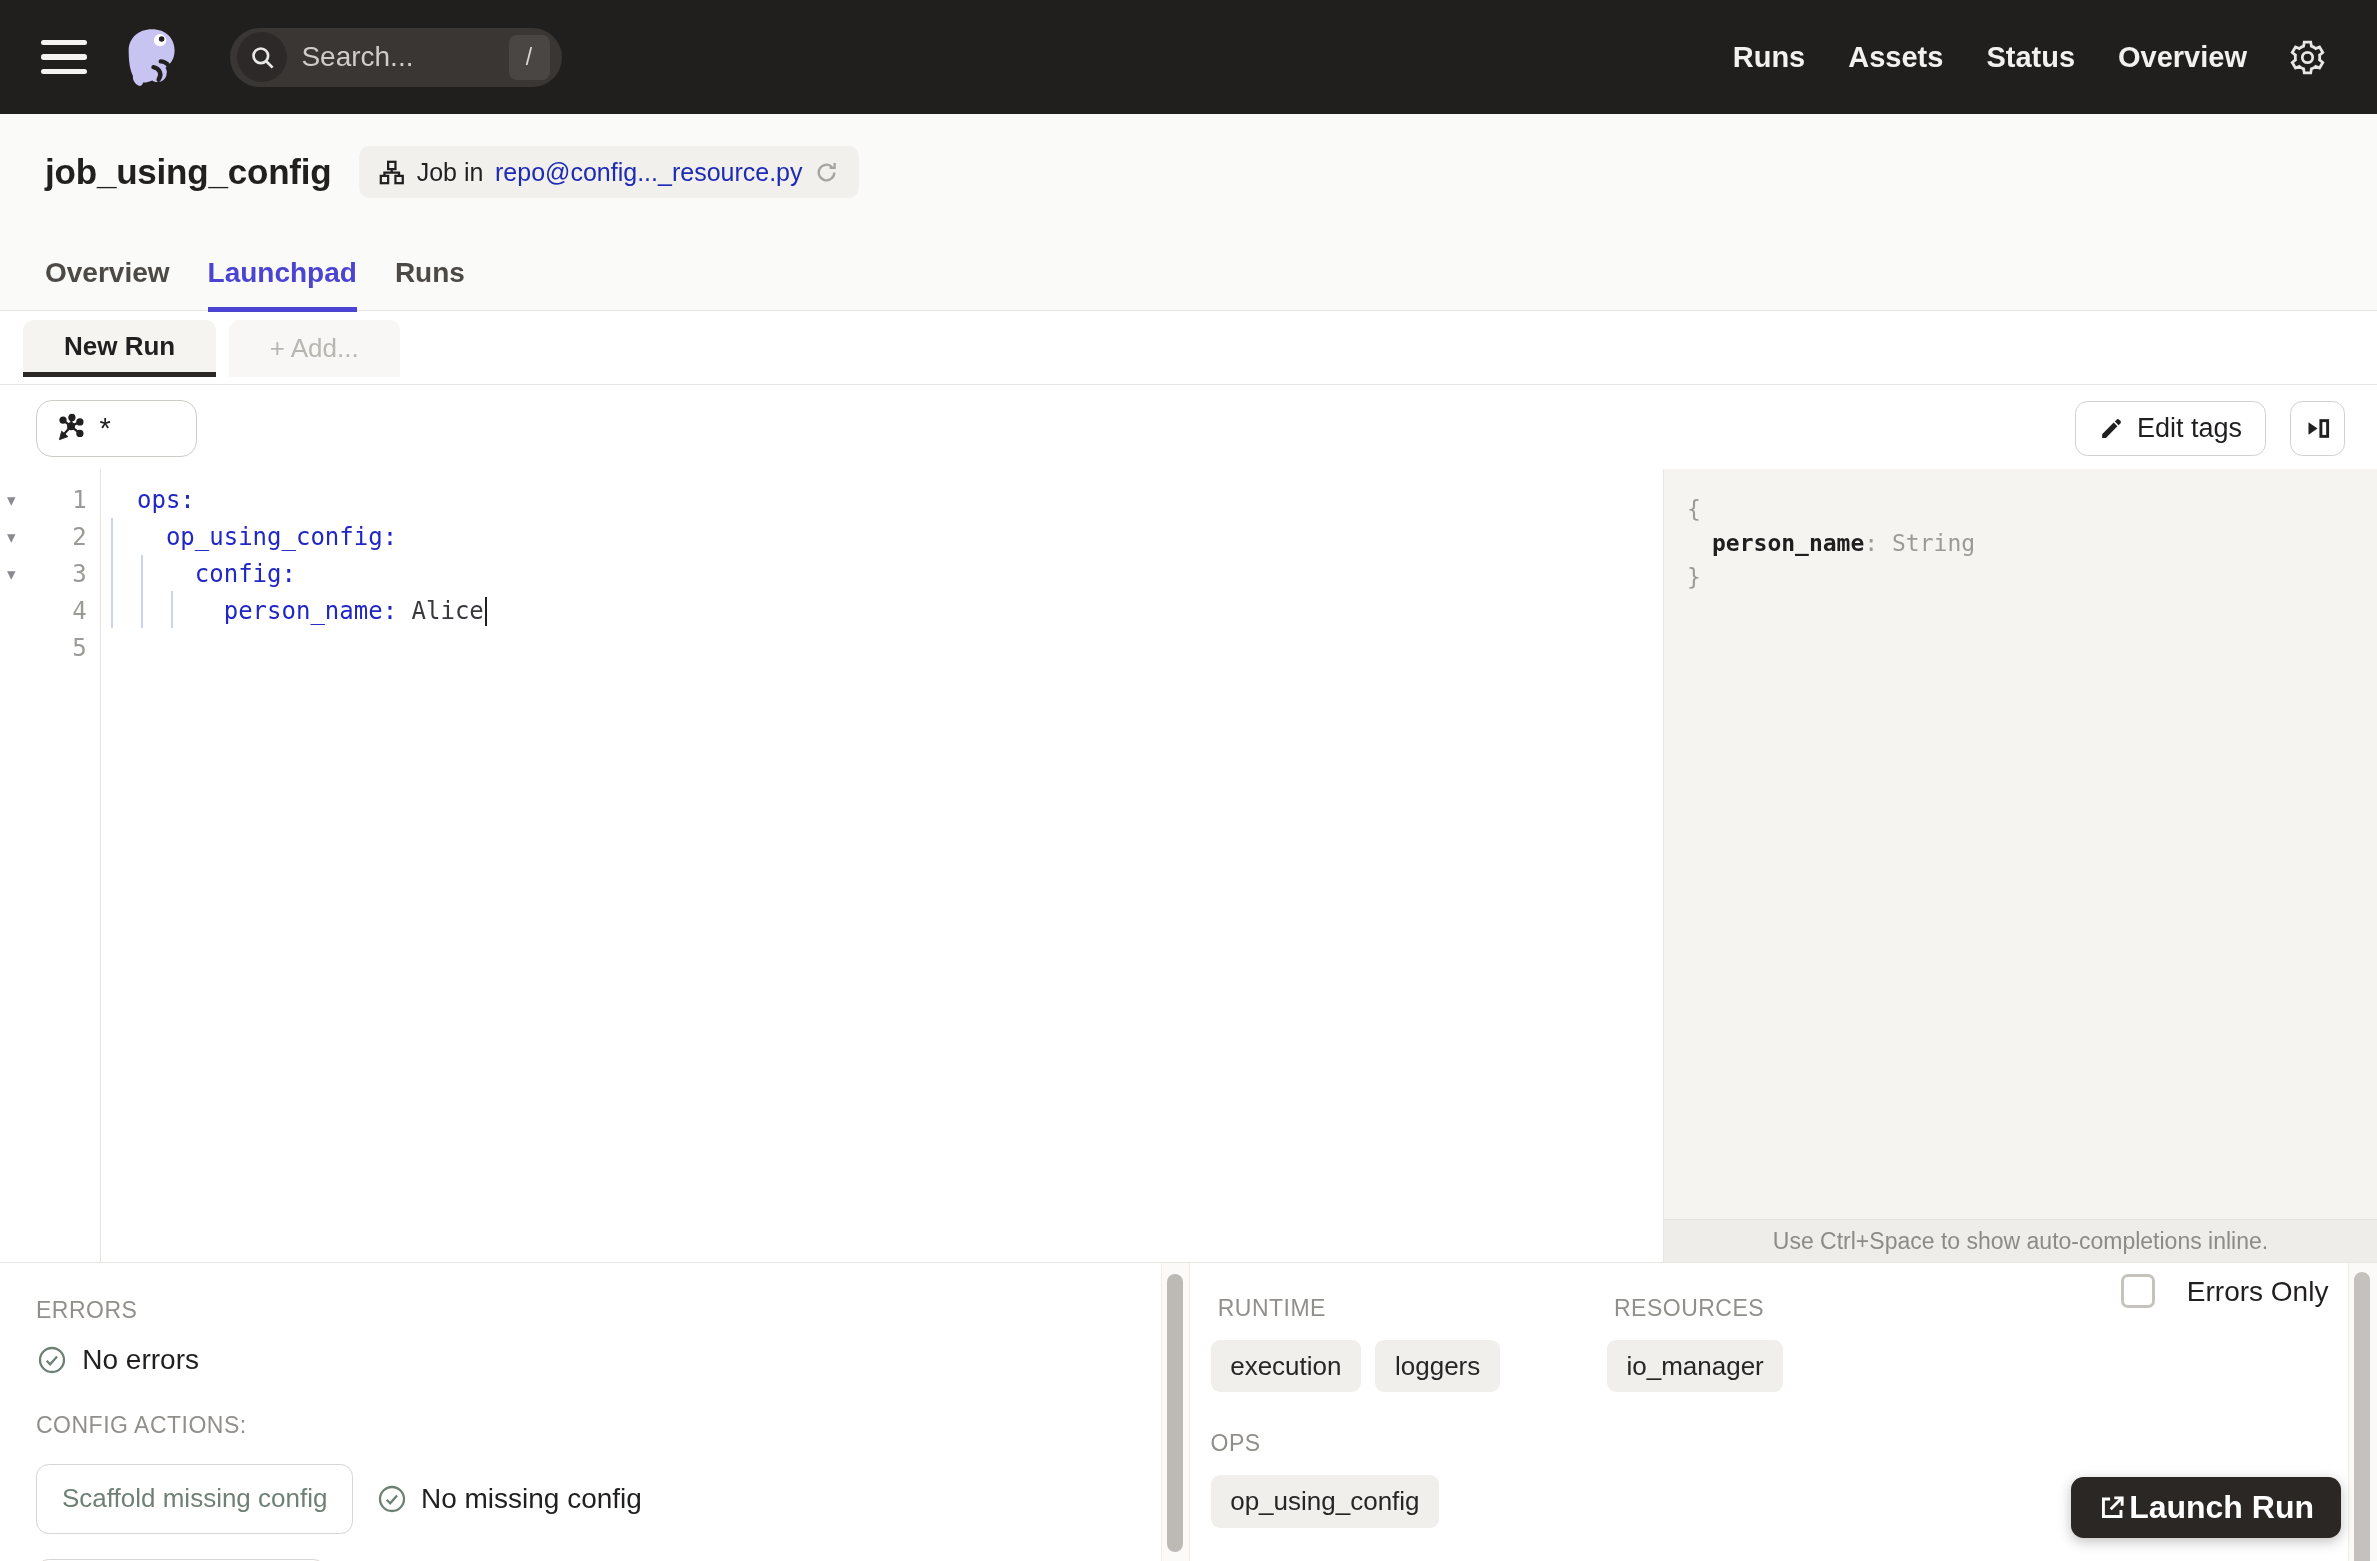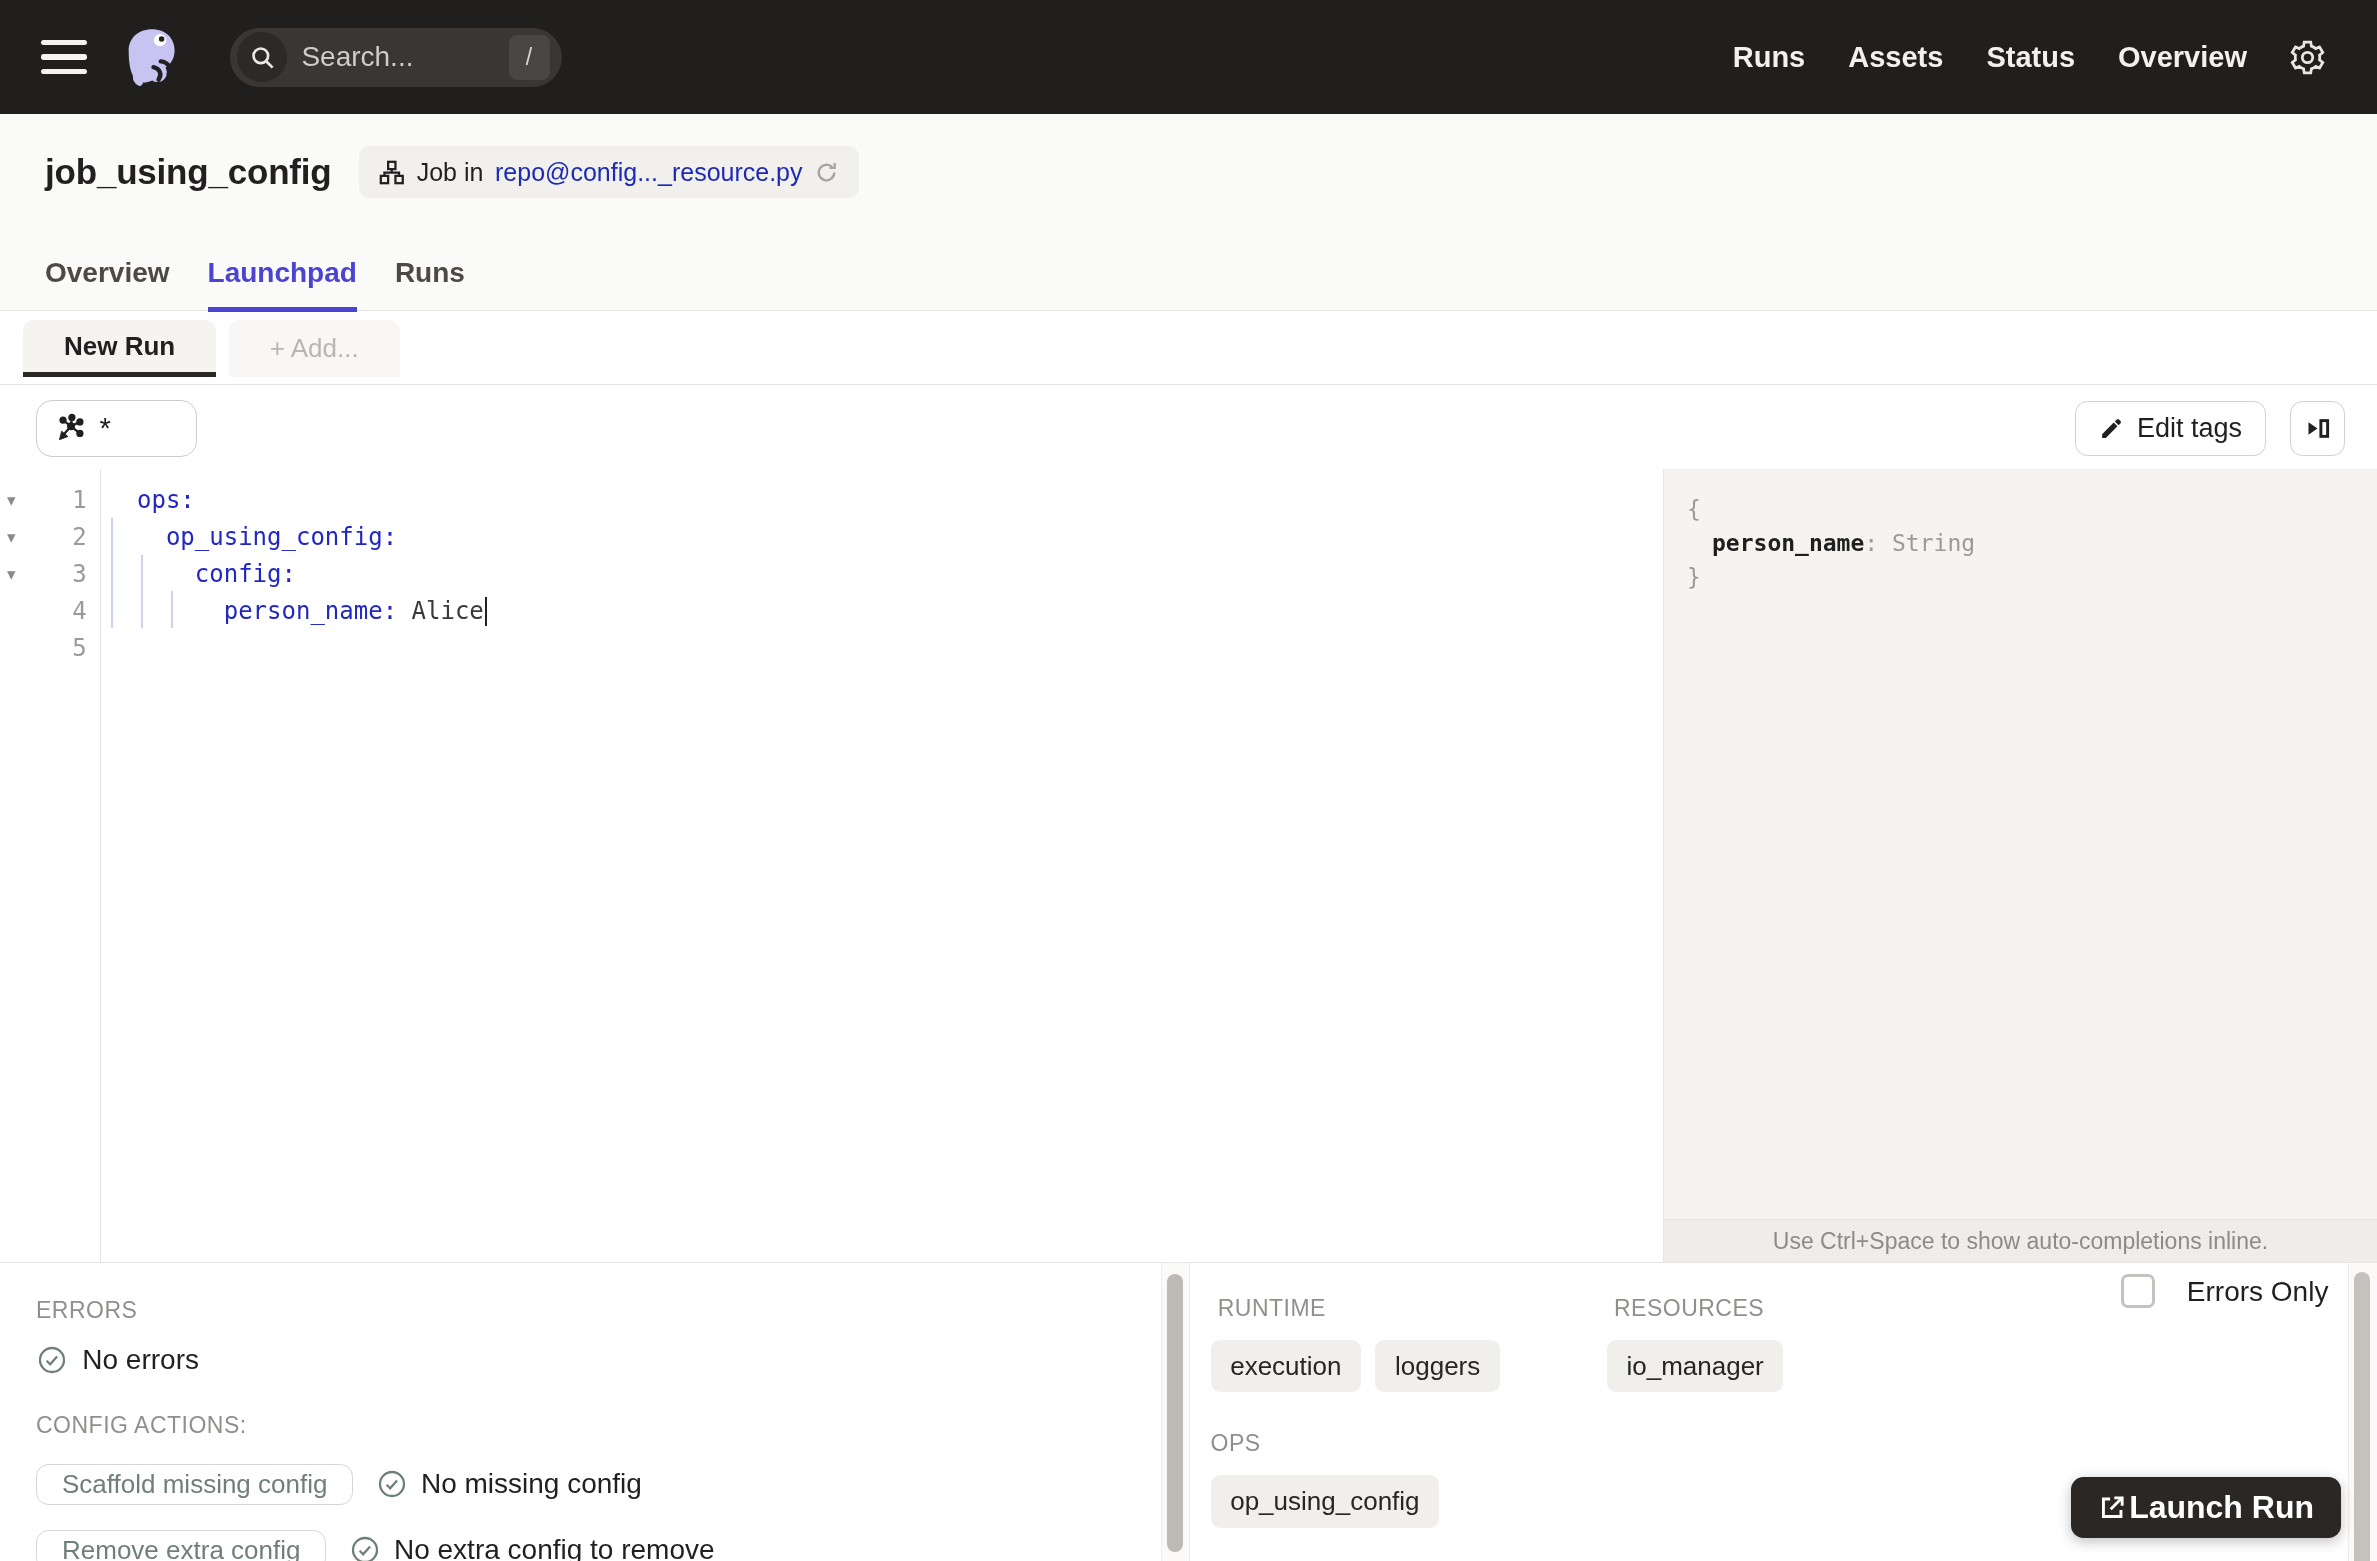--- a/index.html
+++ b/index.html
@@ -120,21 +120,21 @@
 
   
   .bottom { position:absolute; top:1262px; left:0; right:0; bottom:0; background:#fff;
     border-top:1.8px solid #e8e6e2; }
   .bottom-left { position:absolute; left:0; top:0; bottom:0; width:1161px; padding:34px 0 0 36px; }
   .section-label { font-size:23px; color:#918f8b; letter-spacing:0.5px; }
   .status-row { display:flex; align-items:center; gap:14.3px; margin-top:19.6px; font-size:28px; }
   .actions-label { margin-top:36px; }
   .action-row { display:flex; align-items:center; gap:23px; margin-top:25px; }
   .action-btn {
-    height:41px; border:1.8px solid #d8d6d2; border-radius:12.5px; background:#fff;
+    height:70px; border:1.8px solid #d8d6d2; border-radius:12.5px; background:#fff;
     display:flex; align-items:center; padding:0 25px; font-size:26px; color:#6f8177; cursor:pointer;
   }
   .check-status { display:flex; align-items:center; gap:12.5px; font-size:28px; color:#211f1f; }
 
   .vscroll {
     position:absolute; top:0; bottom:0; width:29px; background:#fbfaf8;
     border-left:1.8px solid #efede9; border-right:1.8px solid #efede9;
   }
   .vscroll.mid { left:1161px; }
   .vscroll.edge { right:0; border-right:none; }

